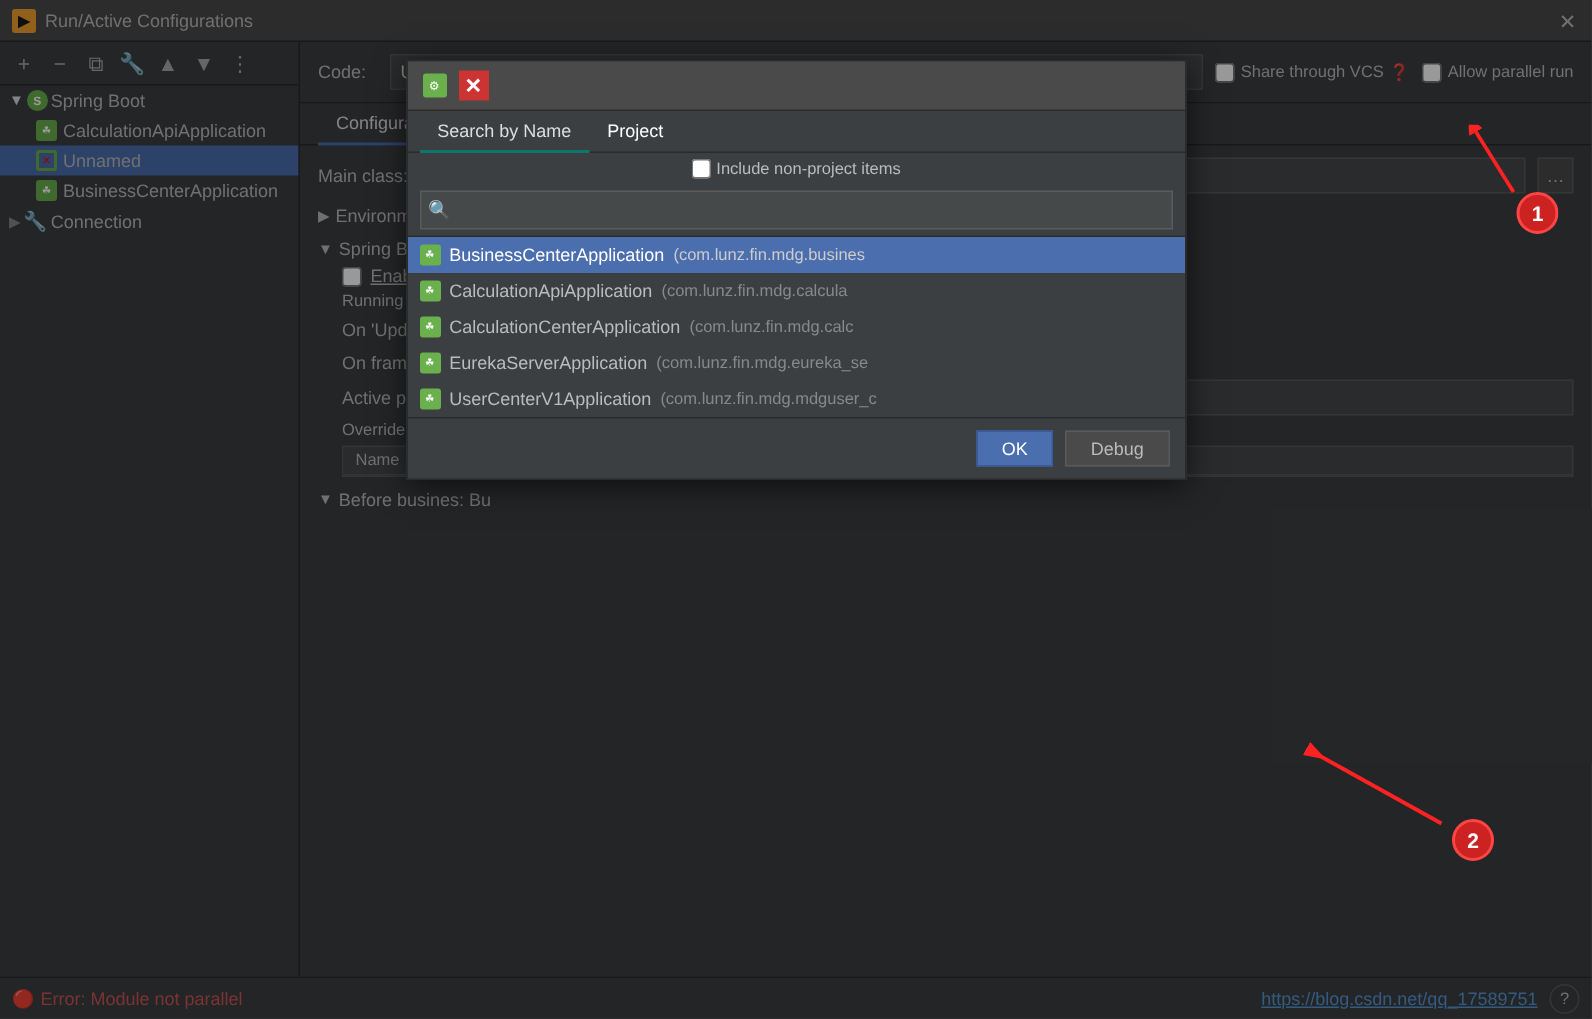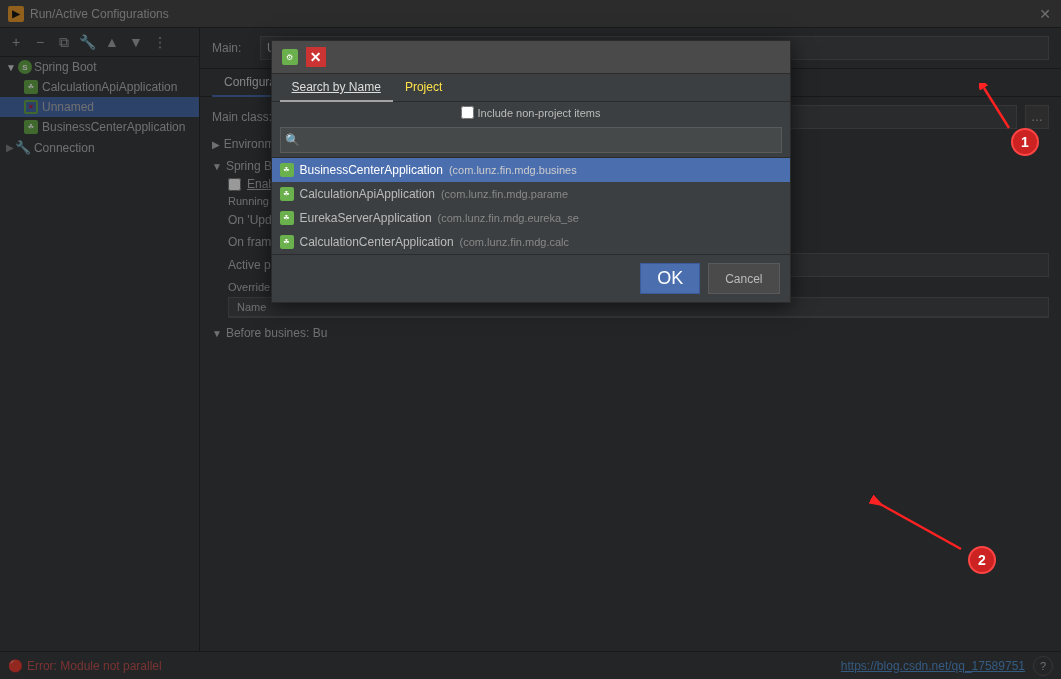--- a/index.html
+++ b/index.html
@@ -323,29 +323,28 @@
     }
 
     .modal-tabs {
       display: flex;
       border-bottom: 1px solid #2b2b2b;
       padding: 0 8px;
     }
     .modal-tab {
       padding: 6px 12px;
       cursor: pointer;
-      color: #fde047;
+      color: #ffffff;
       font-size: 12px;
       border-bottom: 2px solid transparent;
       margin-bottom: -1px;
     }
     .modal-tab.active {
       color: #ddd;
-      border-bottom: 2px solid #a3a3a3;
-      text-decoration: underline;
+      border-bottom: 2px solid #0f766e;
     }
 
     .modal-options-row {
       display: flex;
       align-items: center;
       justify-content: center;
       padding: 4px 8px;
     }
     .modal-checkbox-label { display: flex; align-items: center; gap: 4px; font-size: 11px; color: #bbb; }
 
@@ -401,21 +400,21 @@
       justify-content: flex-end;
       gap: 8px;
       border-top: 1px solid #2b2b2b;
     }
     .btn-ok {
       background: #4b6eaf;
       border: 1px solid #3a5a9a;
       color: white;
       padding: 4px 16px;
       cursor: pointer;
-      font-size: 18px;
+      font-size: 12px;
     }
     .btn-cancel {
       background: #4a4a4a;
       border: 1px solid #5a5a5a;
       color: #bbb;
       padding: 4px 16px;
       cursor: pointer;
       font-size: 12px;
     }
     .annotation-circle {
@@ -484,22 +483,33 @@
     <div class="sidebar-group-header">
       <span class="tree-arrow">▶</span>
       <span style="font-size:13px;">🔧</span>
       <span>Connection</span>
     </div>
   </div>
 
   <div class="content-area">
 
     <div class="name-row">
-      <span class="name-label">Main:</span>
+      <span class="name-label">Code:</span>
       <input class="name-input" type="text" value="Unnamed" style="">
+      <div class="vcs-row">
+        <label class="checkbox-label">
+          <input type="checkbox" style="">
+          <span>Share through VCS</span>
+          <span style="color:#888;">❓</span>
+        </label>
+        <label class="checkbox-label">
+          <input type="checkbox" style="">
+          <span>Allow parallel run</span>
+        </label>
+      </div>
     </div>
 
     <div class="tabs-bar">
       <div class="tab active">Configuration</div>
       <div class="tab">Code Coverage</div>
       <div class="tab">Logs</div>
       <div class="tab">Startup/Connection</div>
     </div>
 
     <div class="config-content">
@@ -590,40 +600,45 @@
 
           <div class="result-item">
             <div class="app-icon">☘</div>
             <span class="result-name selected">BusinessCenterApplication</span>
             <span class="result-path">(com.lunz.fin.mdg.busines</span>
           </div>
 
           <div class="result-item" style="background:transparent;">
             <div class="app-icon">☘</div>
             <span class="result-name">CalculationApiApplication</span>
-            <span class="result-path">(com.lunz.fin.mdg.parame</span>
+            <span class="result-path">(com.lunz.fin.mdg.calcula</span>
+          </div>
+
+          <div class="result-item" style="background:transparent;">
+            <div class="app-icon">☘</div>
+            <span class="result-name">CalculationCenterApplication</span>
+            <span class="result-path">(com.lunz.fin.mdg.calc</span>
           </div>
 
           <div class="result-item" style="background:transparent;">
             <div class="app-icon">☘</div>
             <span class="result-name">EurekaServerApplication</span>
             <span class="result-path">(com.lunz.fin.mdg.eureka_se</span>
           </div>
 
           <div class="result-item" style="background:transparent;">
             <div class="app-icon">☘</div>
-            <span class="result-name">CalculationCenterApplication</span>
-            <span class="result-path">(com.lunz.fin.mdg.calc</span>
+            <span class="result-name">UserCenterV1Application</span>
+            <span class="result-path">(com.lunz.fin.mdg.mdguser_c</span>
           </div>
-
         </div>
 
         <div class="modal-footer">
           <button class="btn-ok">OK</button>
-          <button class="btn-cancel">Cancel</button>
+          <button class="btn-cancel">Debug</button>
         </div>
       </div>
     </div>
 
   </div>
 </div>
 
 <div class="status-bar">
   <span class="status-error">
     <span>🔴</span>

